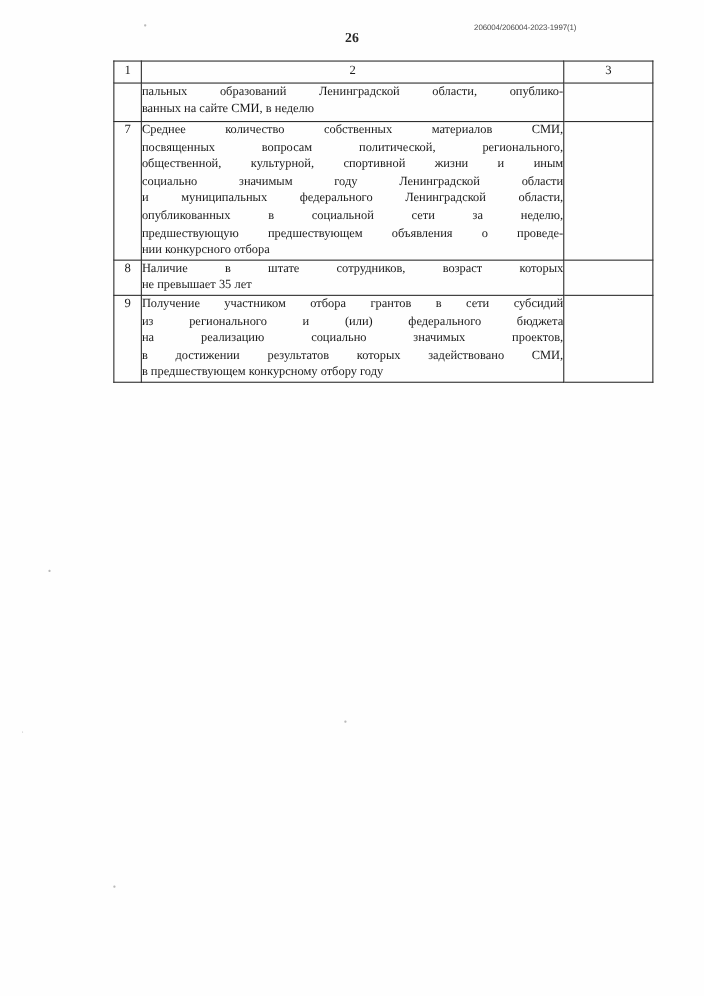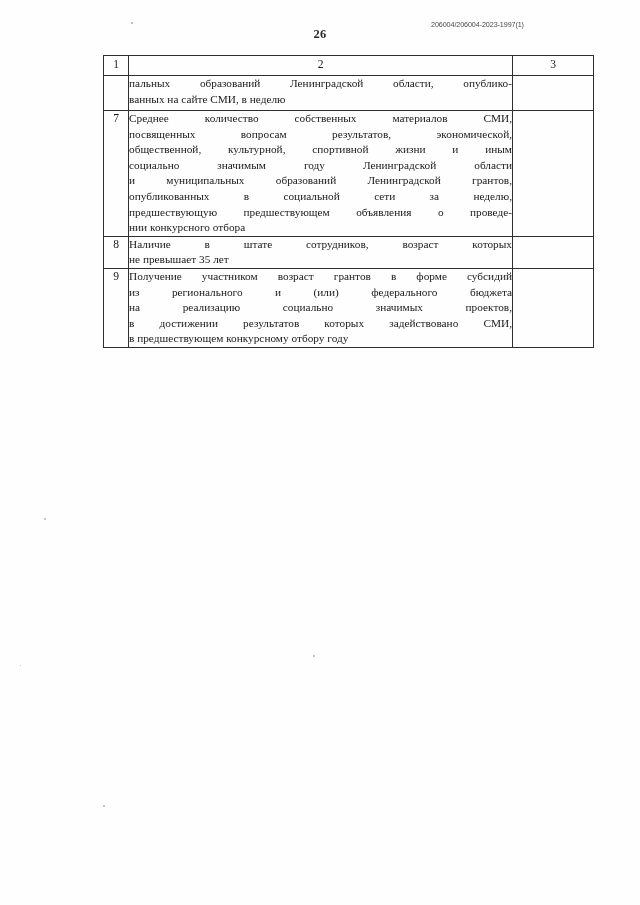--- a/index.html
+++ b/index.html
@@ -143,44 +143,44 @@
           <p class="justify-all">пальных образований Ленинградской области, опублико-</p>
           <p>ванных на сайте СМИ, в неделю</p>
         </td>
         <td class="cell-empty"></td>
       </tr>
 
       <tr>
         <td class="cell-num">7</td>
         <td class="cell-text">
           <p class="justify-all">Среднее количество собственных материалов СМИ,</p>
-          <p class="justify-all">посвященных вопросам результатов, экономической,</p>
+          <p class="justify-all">посвященных вопросам политической, регионального,</p>
           <p class="justify-all">общественной, культурной, спортивной жизни и иным</p>
           <p class="justify-all">социально значимым году Ленинградской области</p>
-          <p class="justify-all">и муниципальных образований Ленинградской грантов,</p>
+          <p class="justify-all">и муниципальных федерального Ленинградской области,</p>
           <p class="justify-all">опубликованных в социальной сети за неделю,</p>
           <p class="justify-all">предшествующую предшествующем объявления о проведе-</p>
           <p>нии конкурсного отбора</p>
         </td>
         <td class="cell-empty"></td>
       </tr>
 
       <tr>
         <td class="cell-num">8</td>
         <td class="cell-text">
           <p class="justify-all">Наличие в штате сотрудников, возраст которых</p>
           <p>не превышает 35 лет</p>
         </td>
         <td class="cell-empty"></td>
       </tr>
 
       <tr>
         <td class="cell-num">9</td>
         <td class="cell-text">
-          <p class="justify-all">Получение участником возраст грантов в форме субсидий</p>
+          <p class="justify-all">Получение участником отбора грантов в сети субсидий</p>
           <p class="justify-all">из регионального и (или) федерального бюджета</p>
           <p class="justify-all">на реализацию социально значимых проектов,</p>
           <p class="justify-all">в достижении результатов которых задействовано СМИ,</p>
           <p>в предшествующем конкурсному отбору году</p>
         </td>
         <td class="cell-empty"></td>
       </tr>
 
 
     </tbody>

